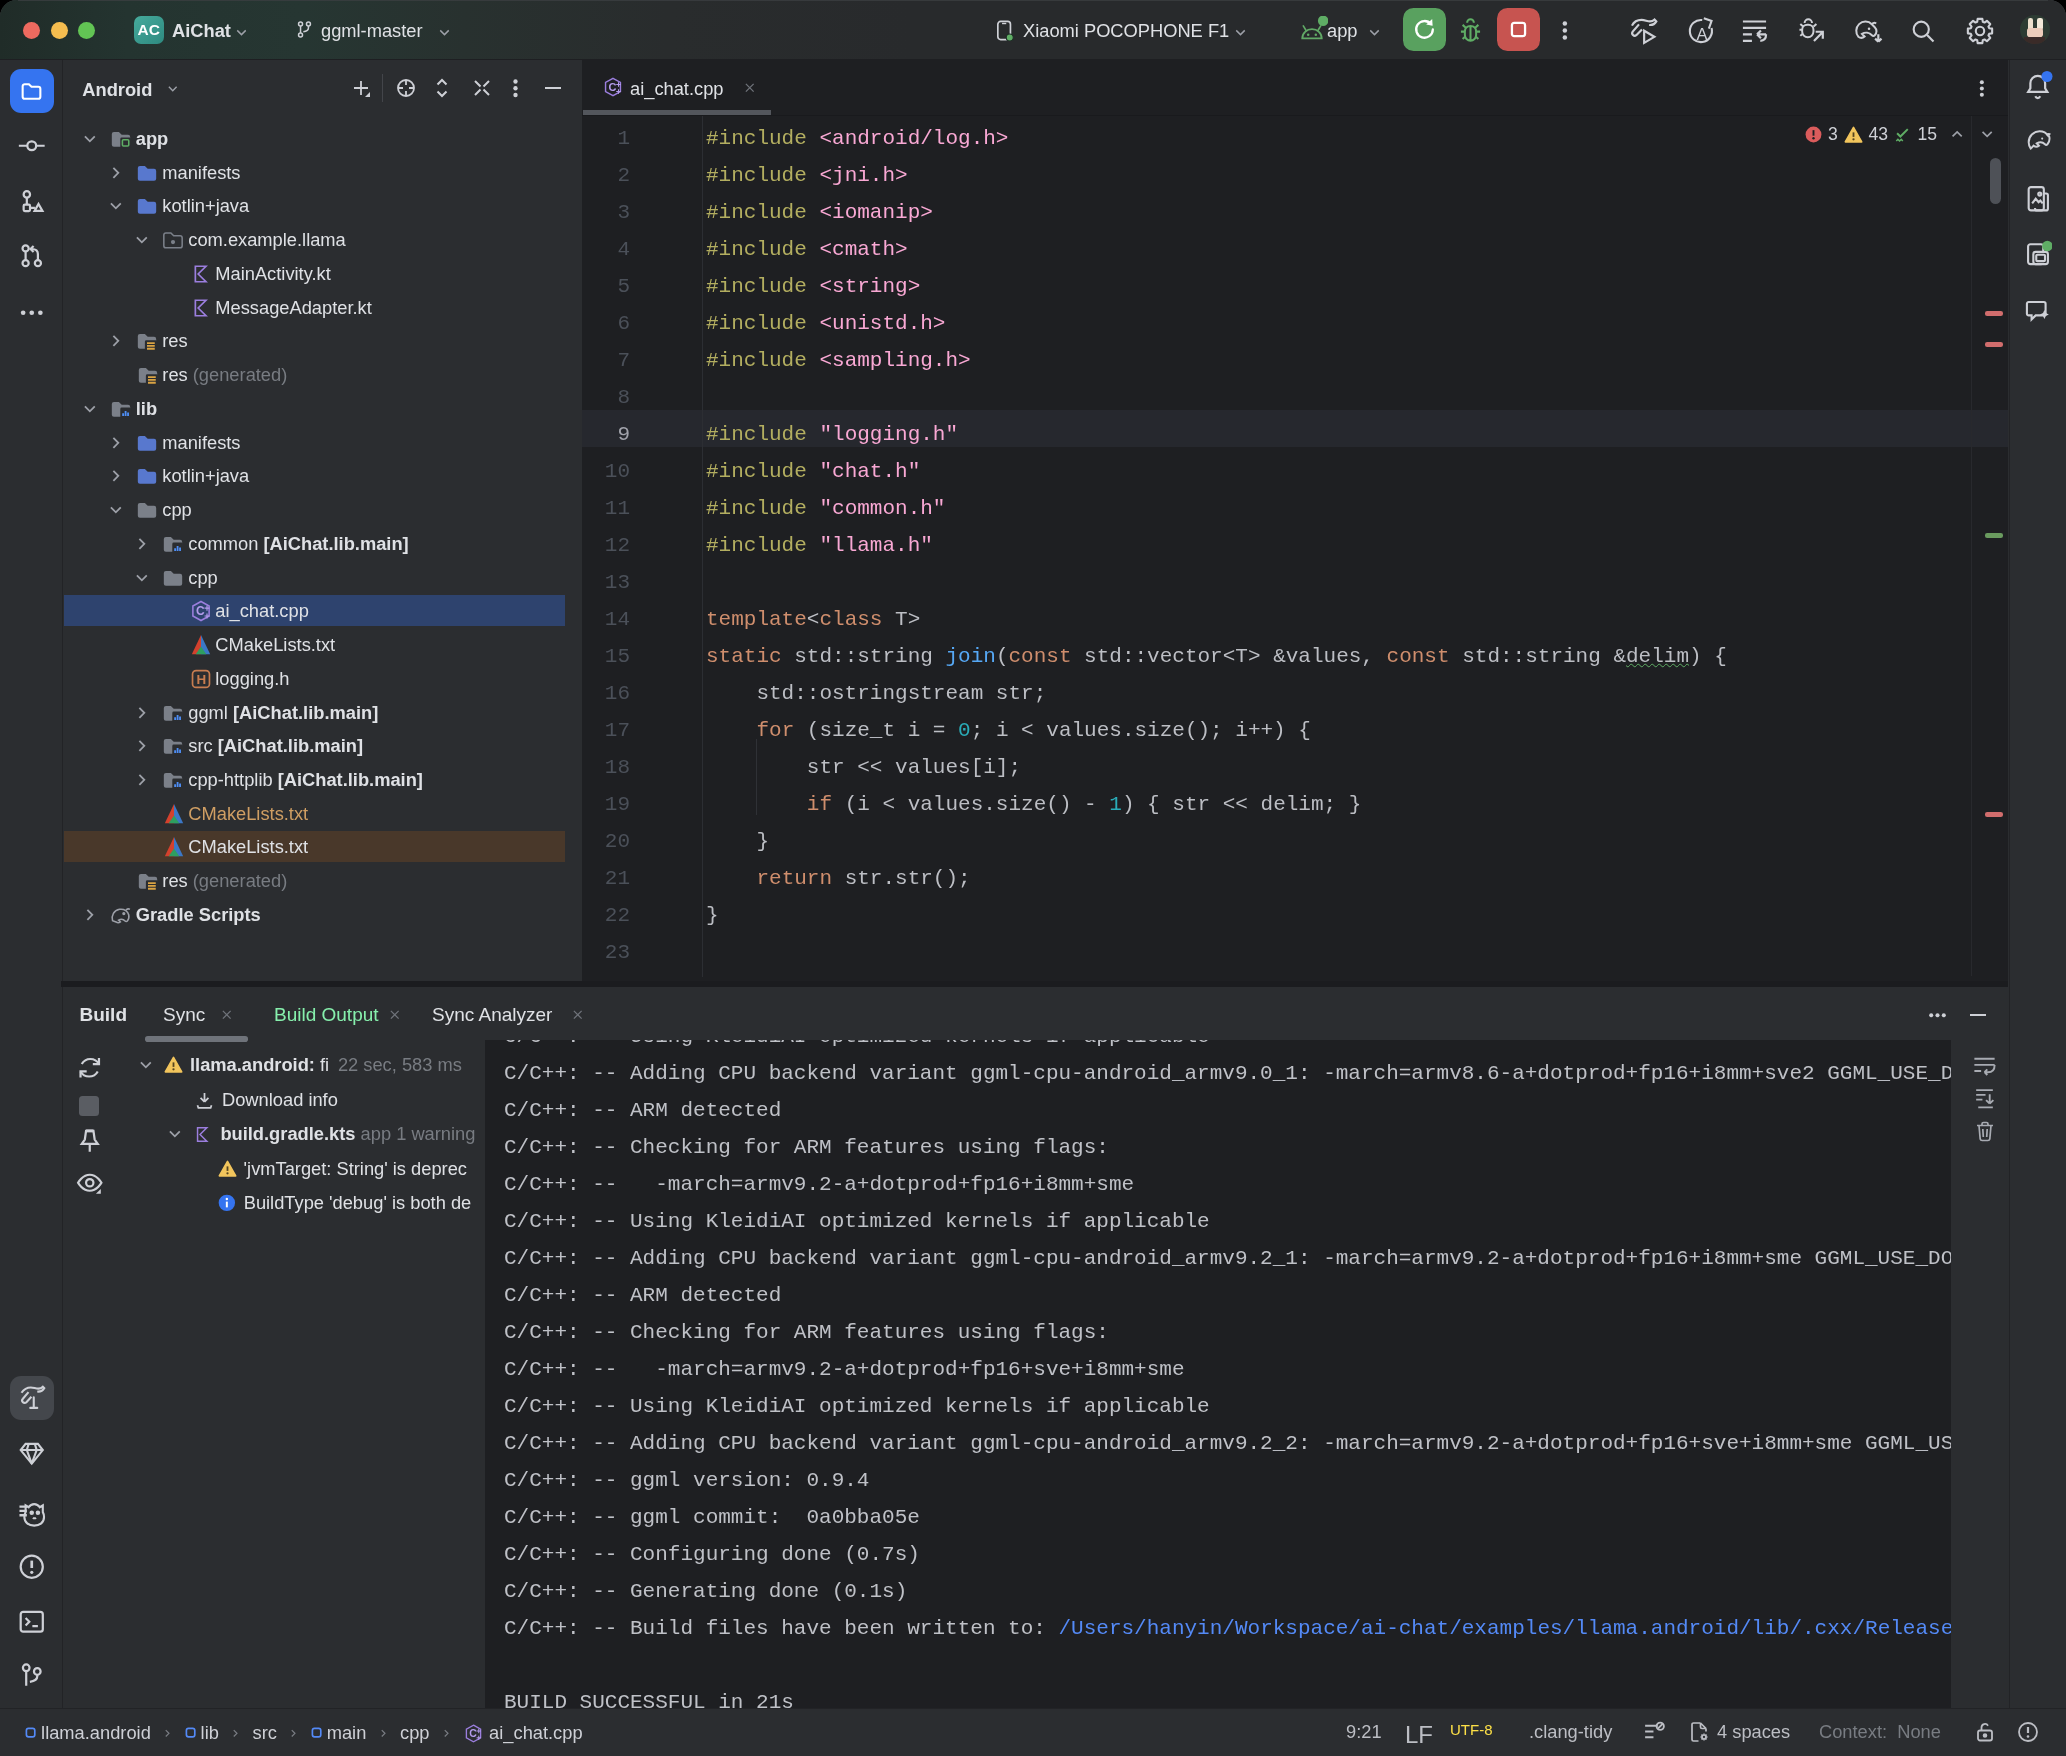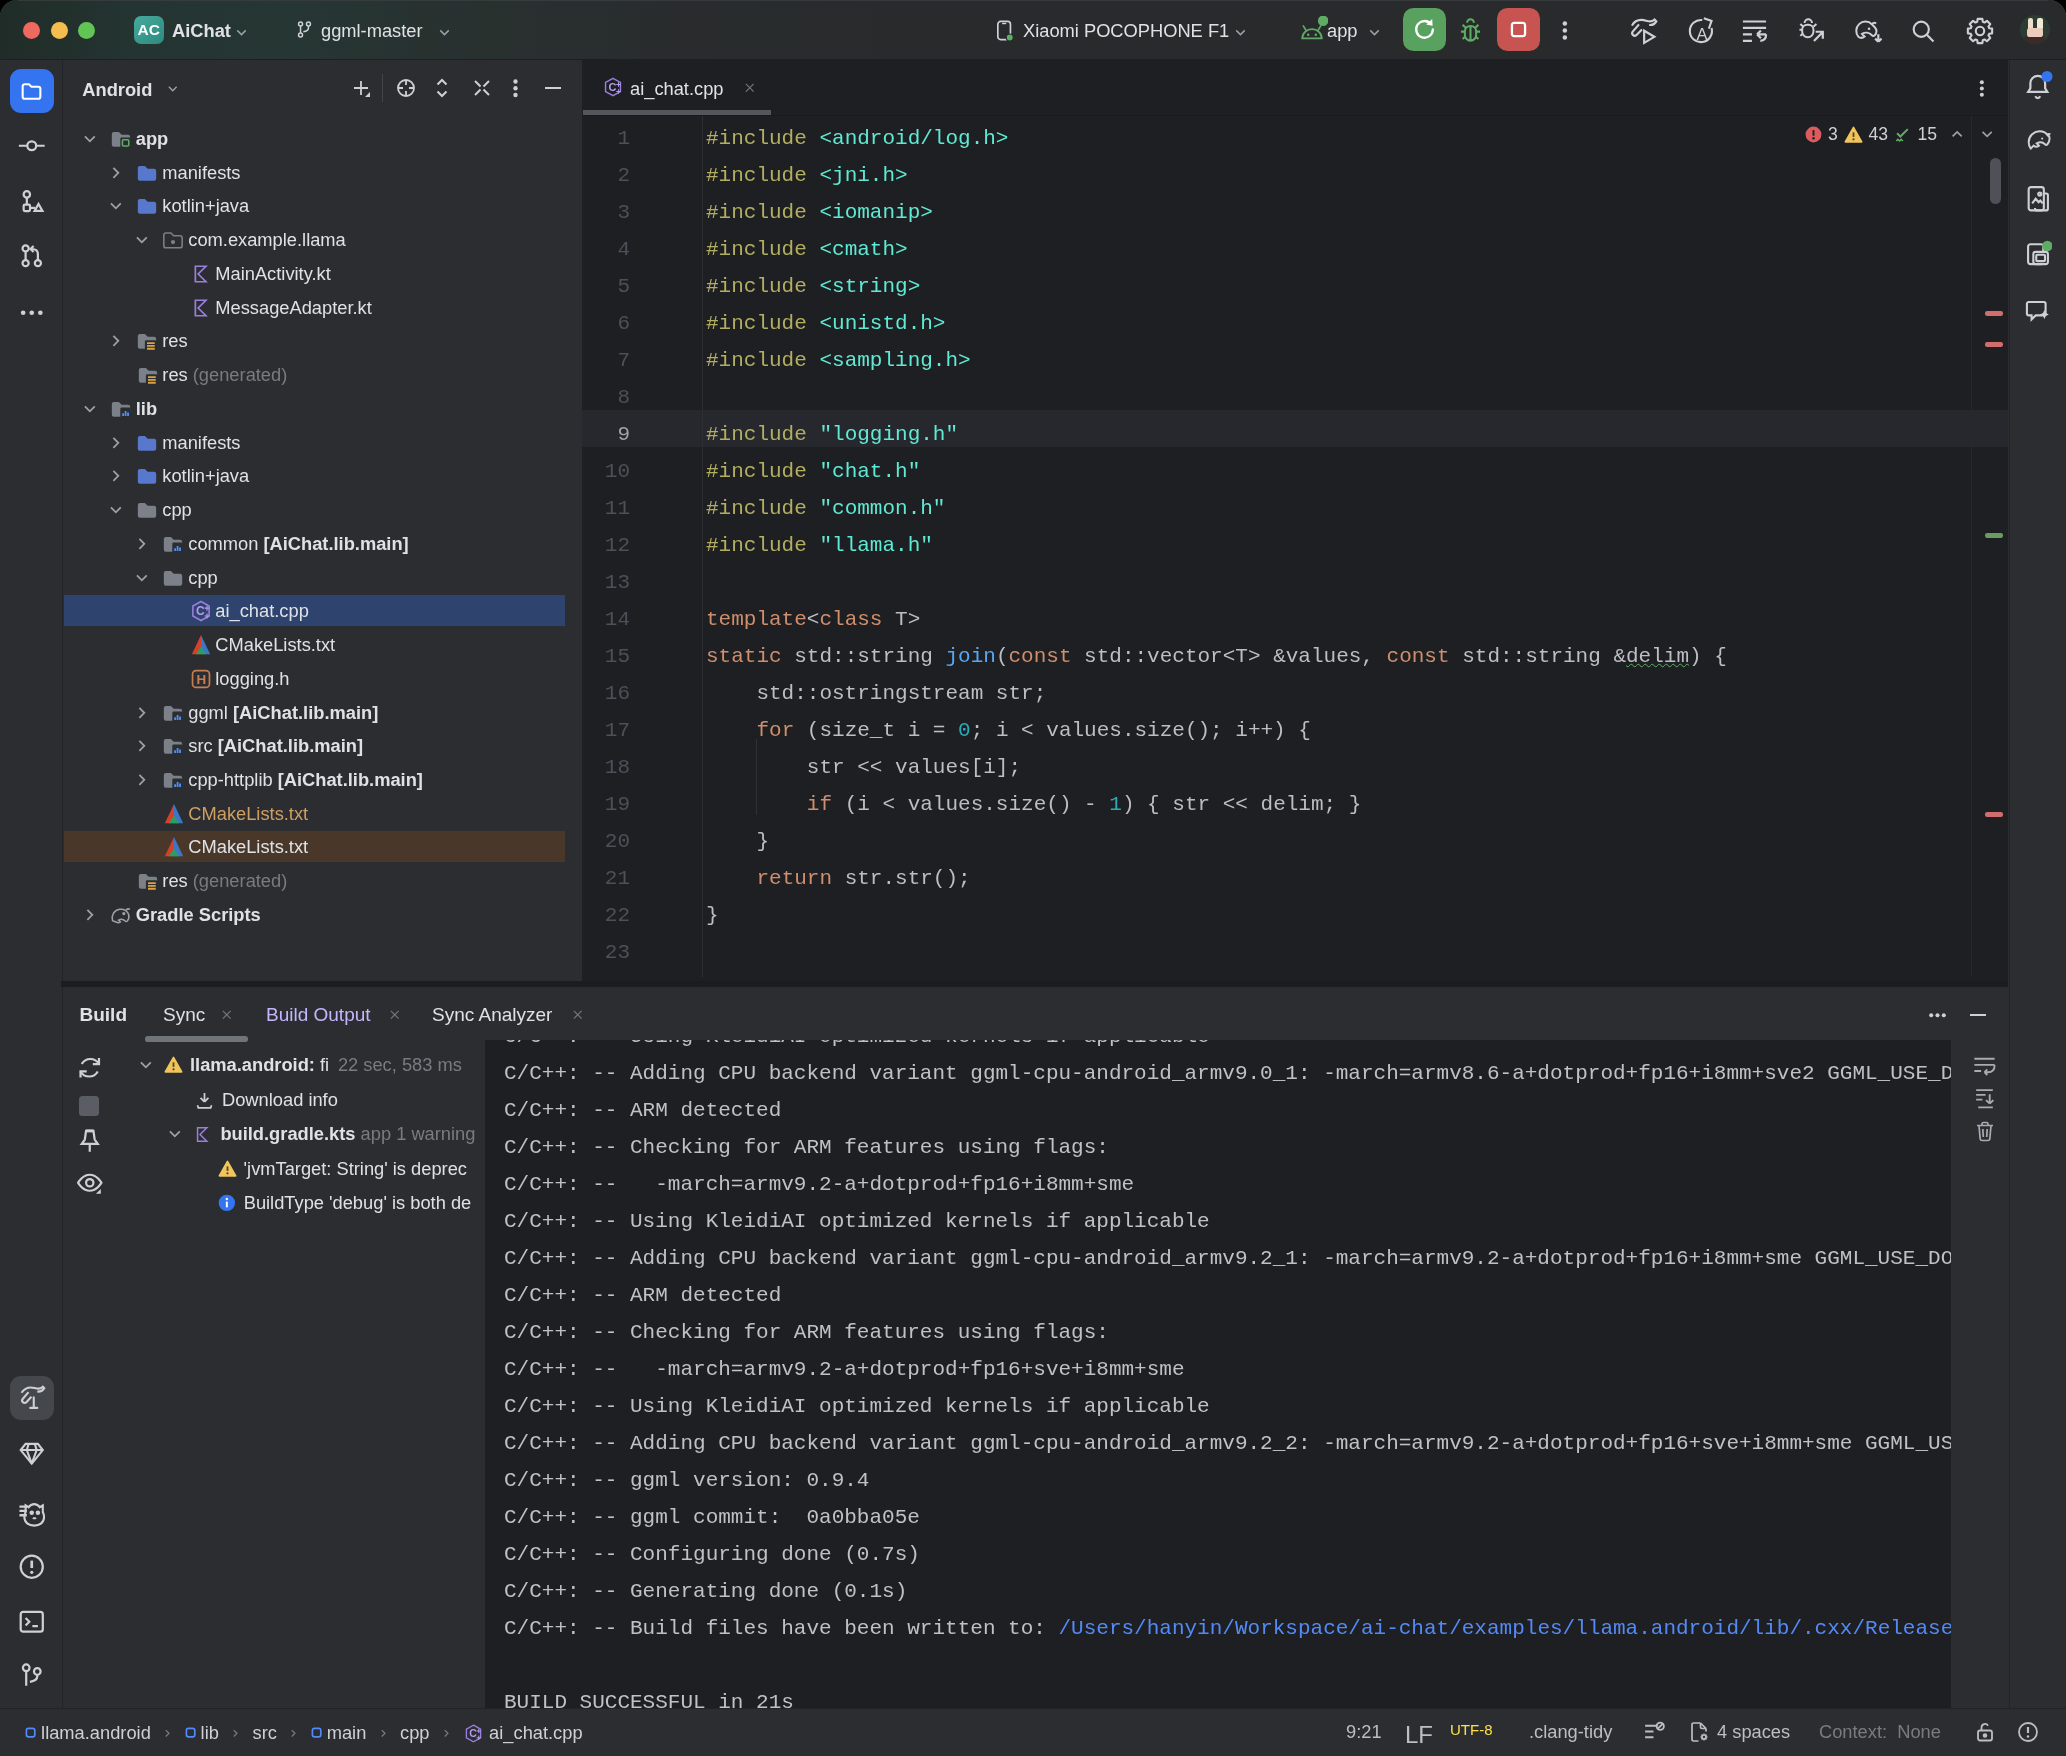--- a/index.html
+++ b/index.html
@@ -14,21 +14,21 @@
 #editor{position:absolute;left:582px;top:60px;width:1426px;height:927px;background:#1e1f22;overflow:hidden}
 #buildpanel{position:absolute;left:64px;top:987px;width:1945px;height:721px;background:#2b2d30;overflow:hidden}
 #statusbar{position:absolute;left:0;top:1708px;width:2066px;height:49px;background:#2b2d30;border-top:0.7px solid #222326}
 .r{position:absolute;height:34px;display:flex;align-items:center;white-space:pre;font-size:18.3px;color:#dfe1e5}
 .r svg{flex:0 0 auto}
 .r svg.chev{margin-right:9.8px}
 .r svg.fico{margin-right:2.8px}
 .g{color:#787c82}
 .ic{display:flex;align-items:center;justify-content:center}
 pre{font-family:"Liberation Mono",monospace;font-size:21px;line-height:37px;white-space:pre}
-.k{color:#cf8e6d}.s{color:#5eead4}.d{color:#b3ae60}.n{color:#2aacb8}.fn{color:#56a8f5}.w{color:#bcbec4}
+.k{color:#cf8e6d}.s{color:#f9a8d4}.d{color:#b3ae60}.n{color:#2aacb8}.fn{color:#56a8f5}.w{color:#bcbec4}
 </style></head><body>
 <div id="win">
 <div id="titlebar">
 <div class="tl" style="left:23px;background:#ee6a5f"></div>
 <div class="tl" style="left:51px;background:#f5bd4f"></div>
 <div class="tl" style="left:78px;background:#62c454"></div>
 <div class="abs" style="left:134px;top:16px;width:29.5px;height:28px;border-radius:7px;background:linear-gradient(140deg,#46aa9c,#2e8a80);color:#fff;font-weight:bold;font-size:15.5px;display:flex;align-items:center;justify-content:center">AC</div>
 <div class="abs" style="left:172px;top:19.7px;font-size:18.3px;font-weight:bold;color:#dfe1e5">AiChat</div>
 <svg class="abs" style="left:233px;top:24px" width="17" height="17" viewBox="0 0 24 24" fill="none" stroke="#9da0a8" stroke-width="2">
         <path d="M6 9l6 6 6-6"></path>
@@ -475,21 +475,21 @@
 <div class="abs" style="left:1403px;top:752px;width:18.3px;height:4.9px;border-radius:2.1px;background:#d16d6d"></div>
 </div>
 <div class="abs" style="left:61px;top:981px;width:1947px;height:5.6px;background:#1b1c1f"></div>
 <div id="buildpanel">
 <div class="abs" style="left:15.5px;top:17px;font-size:19px;font-weight:bold;color:#dfe1e5">Build</div>
 <div class="abs" style="left:99px;top:17px;font-size:19px;color:#dfe1e5">Sync</div>
 <svg class="abs" style="left:155px;top:20.4px" width="15.5" height="15.5" viewBox="0 0 24 24" fill="none" stroke="#6f737a" stroke-width="2">
       <path d="M6 6l12 12M18 6L6 18"></path>
     </svg>
 <div class="abs" style="left:81px;top:49px;width:103px;height:5.6px;border-radius:2.8px;background:#6f737a"></div>
-<div class="abs" style="left:202px;top:17px;font-size:19px;color:#c4b5fd">Build Output</div>
+<div class="abs" style="left:210px;top:17px;font-size:19px;color:#86efac">Build Output</div>
 <svg class="abs" style="left:323px;top:20.4px" width="15.5" height="15.5" viewBox="0 0 24 24" fill="none" stroke="#6f737a" stroke-width="2">
       <path d="M6 6l12 12M18 6L6 18"></path>
     </svg>
 <div class="abs" style="left:368px;top:17px;font-size:19px;color:#dfe1e5">Sync Analyzer</div>
 <svg class="abs" style="left:506px;top:20.4px" width="15.5" height="15.5" viewBox="0 0 24 24" fill="none" stroke="#6f737a" stroke-width="2">
       <path d="M6 6l12 12M18 6L6 18"></path>
     </svg>
 <svg class="abs" style="left:1863px;top:17px" width="21" height="22.5" viewBox="0 0 30 28" fill="#ced0d6">
       <circle cx="6" cy="14" r="2.9"></circle>
       <circle cx="15" cy="14" r="2.9"></circle>

